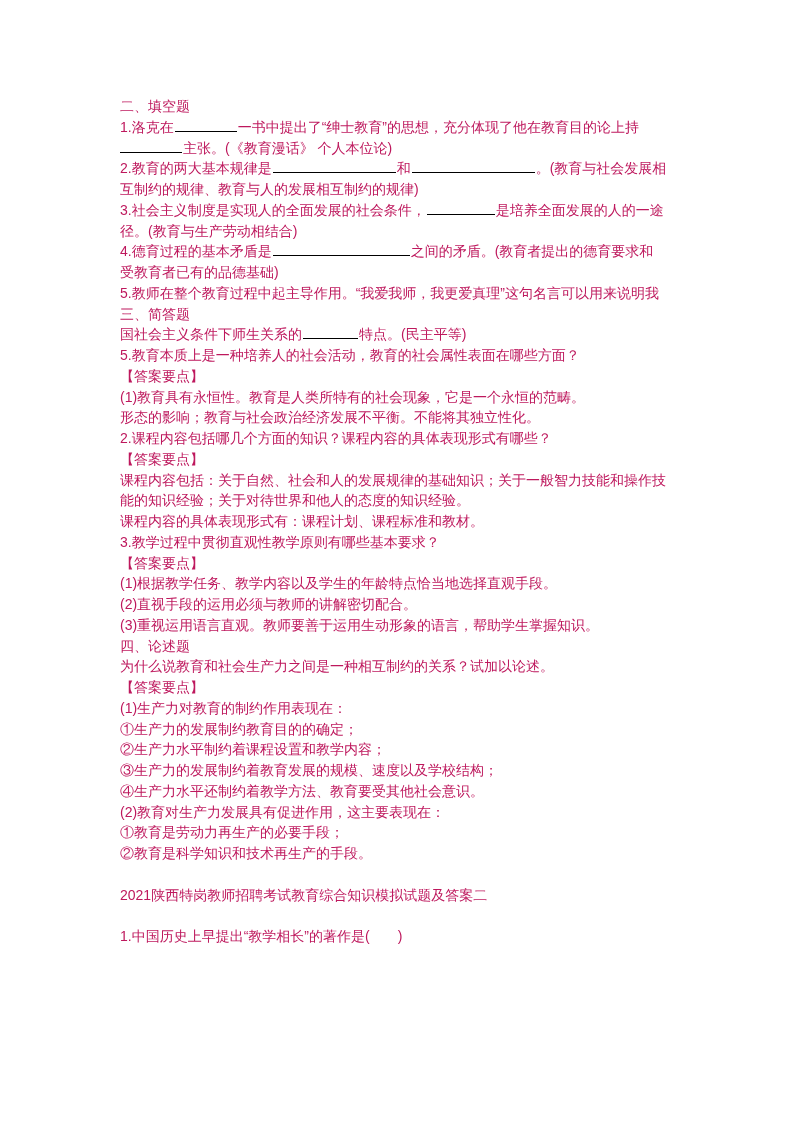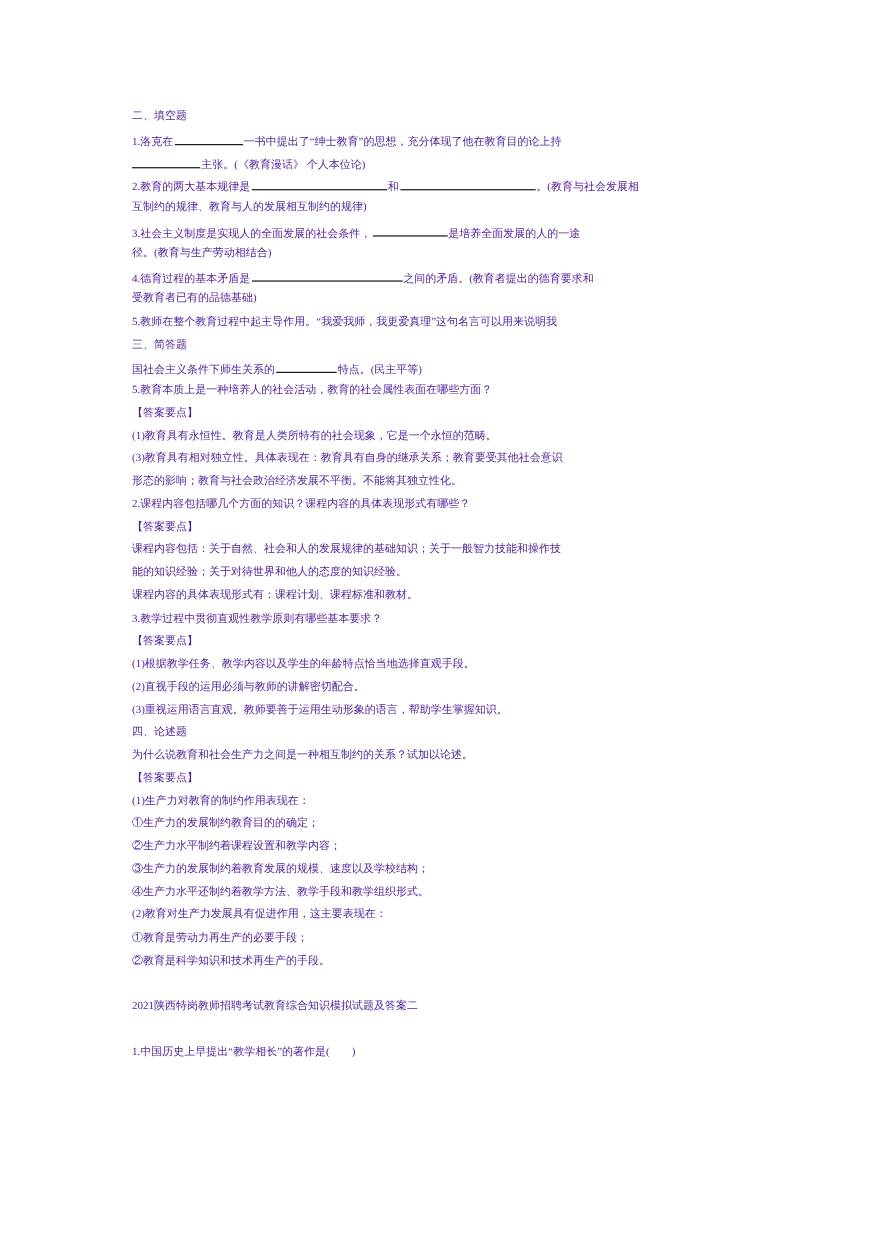--- a/index.html
+++ b/index.html
@@ -1,20 +1,20 @@
 <!DOCTYPE html>
 <html><head>
 <meta charset="utf-8">
 <style>
   html, body { margin: 0; padding: 0; background: #ffffff; }
   body { width: 794px; height: 1123px; position: relative; overflow: hidden; }
   .page {
     position: absolute; left: 120px; top: 96px; width: 570px;
-    font-family: Liberation Serif, serif;
-    font-size: 10px; line-height: 20.75px; color: #4c1d95;
+    font-family: Liberation Sans, sans-serif;
+    font-size: 14px; line-height: 20.75px; color: #be185d;
   }
   .line { white-space: nowrap; height: 20.75px; }
   .blank {
     display: inline-block; border-bottom: 1px solid #000; height: 14px;
     vertical-align: baseline; margin: 0 1px;
   }
   .center { text-align: left; }
   .empty { height: 20.75px; }
 </style>
 </head>
@@ -49,21 +49,20 @@
   <div class="line">5.教师在整个教育过程中起主导作用。“我爱我师，我更爱真理”这句名言可以用来说明我</div>
   <div class="line">三、简答题</div>
 
   <div class="line">
     <span>国社会主义条件下师生关系的</span><span class="blank" style="width:55px"></span><span>特点。(民主平等)</span>
   </div>
 
   <div class="line">5.教育本质上是一种培养人的社会活动，教育的社会属性表面在哪些方面？</div>
   <div class="line">【答案要点】</div>
   <div class="line">(1)教育具有永恒性。教育是人类所特有的社会现象，它是一个永恒的范畴。</div>
-  <div class="line">(3)教育具有相对独立性。具体表现在：教育具有自身的继承关系；教育要受其他社会意识</div>
   <div class="line">形态的影响；教育与社会政治经济发展不平衡。不能将其独立性化。</div>
 
   <div class="line">2.课程内容包括哪几个方面的知识？课程内容的具体表现形式有哪些？</div>
   <div class="line">【答案要点】</div>
   <div class="line">课程内容包括：关于自然、社会和人的发展规律的基础知识；关于一般智力技能和操作技</div>
   <div class="line">能的知识经验；关于对待世界和他人的态度的知识经验。</div>
   <div class="line">课程内容的具体表现形式有：课程计划、课程标准和教材。</div>
 
   <div class="line">3.教学过程中贯彻直观性教学原则有哪些基本要求？</div>
   <div class="line">【答案要点】</div>
@@ -71,21 +70,21 @@
   <div class="line">(2)直视手段的运用必须与教师的讲解密切配合。</div>
   <div class="line">(3)重视运用语言直观。教师要善于运用生动形象的语言，帮助学生掌握知识。</div>
 
   <div class="line">四、论述题</div>
   <div class="line">为什么说教育和社会生产力之间是一种相互制约的关系？试加以论述。</div>
   <div class="line">【答案要点】</div>
   <div class="line">(1)生产力对教育的制约作用表现在：</div>
   <div class="line">①生产力的发展制约教育目的的确定；</div>
   <div class="line">②生产力水平制约着课程设置和教学内容；</div>
   <div class="line">③生产力的发展制约着教育发展的规模、速度以及学校结构；</div>
-  <div class="line">④生产力水平还制约着教学方法、教学手段和教学组织形式。</div>
+  <div class="line">④生产力水平还制约着教学方法、教育要受其他社会意识。</div>
   <div class="line">(2)教育对生产力发展具有促进作用，这主要表现在：</div>
   <div class="line">①教育是劳动力再生产的必要手段；</div>
   <div class="line">②教育是科学知识和技术再生产的手段。</div>
 
   <div class="empty"></div>
   <div class="line center">2021陕西特岗教师招聘考试教育综合知识模拟试题及答案二</div>
   <div class="empty"></div>
 
   <div class="line">1.中国历史上早提出“教学相长”的著作是(　　)</div>
 </div>

